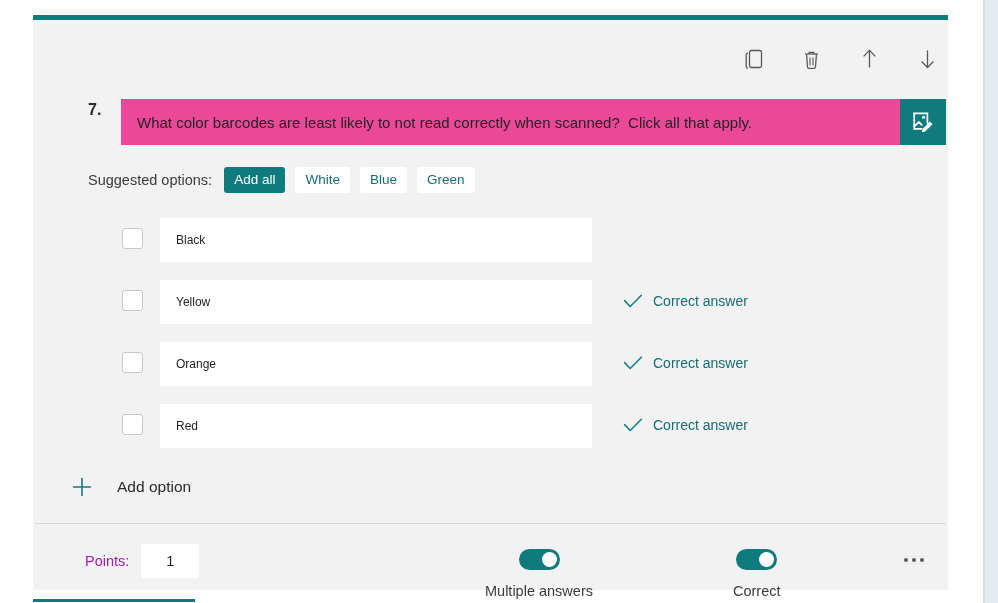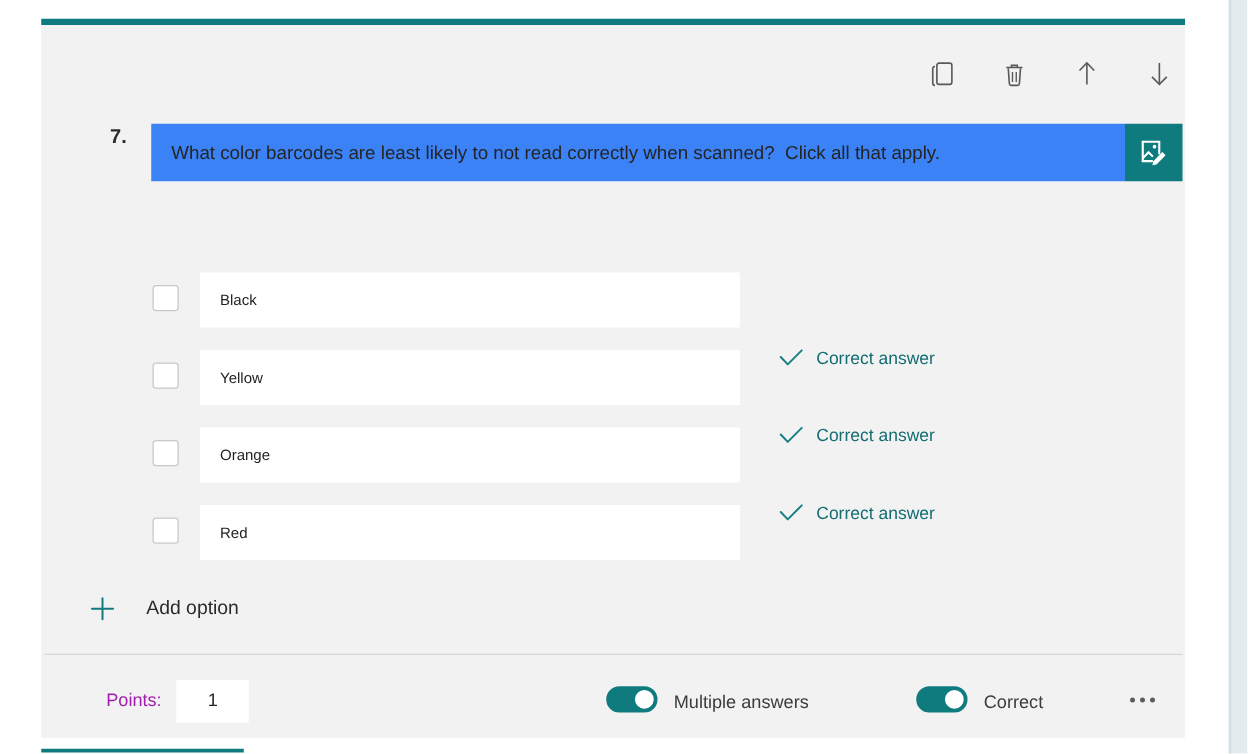--- a/index.html
+++ b/index.html
@@ -88,21 +88,21 @@
     font-weight: bold;
     color: #2b2b2b;
     letter-spacing: 0.2px;
   }
   .q-textbox {
     position: absolute;
     left: 61px;
     top: 16px;
     width: 779px;
     height: 46px;
-    background: #3b82f6;
+    background: #ec4899;
     border: none;
     outline: none;
     box-sizing: border-box;
     padding: 0 16px;
     font-family: "Liberation Sans", sans-serif;
     font-size: 15px;
     color: #242424;
   }
   .q-media-btn {
     position: absolute;
@@ -186,21 +186,21 @@
     outline: none;
     box-sizing: border-box;
     padding: 0 16px;
     font-family: "Liberation Sans", sans-serif;
     font-size: 12px;
     color: #242424;
   }
   .opt-correct {
     position: absolute;
     left: 535px;
-    top: 5px;
+    top: 20px;
     display: flex;
     align-items: center;
     gap: 10px;
     cursor: pointer;
   }
   .opt-correct-text {
     font-size: 14px;
     color: #136d72;
   }
 
@@ -262,22 +262,23 @@
     outline: none;
     box-sizing: border-box;
     text-align: center;
     font-family: "Liberation Sans", sans-serif;
     font-size: 14.5px;
     color: #242424;
   }
   .toggle-group {
     position: absolute;
     display: flex;
-    align-items: flex-end;
+    align-items: center;
     gap: 13px;
+    flex-direction: column;
   }
   .tg-multiple { left: 452px; top: 25px; }
   .tg-required { left: 700px; top: 25px; }
   .toggle {
     width: 41px;
     height: 21px;
     border-radius: 11px;
     background: #0f7b7f;
     position: relative;
     cursor: pointer;
@@ -374,20 +375,27 @@
         <svg width="26" height="26" viewBox="0 0 26 26" fill="none" aria-hidden="true">
           <path d="M4.2 4.4h13.2v9.4" stroke="#ffffff" stroke-width="1.7" fill="none" stroke-linecap="round"></path>
           <path d="M4.2 4.4v15.5h7.4" stroke="#ffffff" stroke-width="1.7" fill="none" stroke-linecap="round"></path>
           <circle cx="13.6" cy="8.3" r="1.5" fill="#ffffff"></circle>
           <path d="M4.6 17.2l4.2-4.4 3 3" stroke="#ffffff" stroke-width="1.7" fill="none" stroke-linejoin="round" stroke-linecap="round"></path>
           <path d="M19.9 12.6l2.6 2.6-7.3 7.3-3.3.7.7-3.3z" fill="#ffffff"></path>
         </svg>
       </button>
     </div>
 
+    <div class="suggested">
+      <span class="suggested-label">Suggested options:</span>
+      <button class="chip chip-primary">Add all</button>
+      <button class="chip chip-secondary">White</button>
+      <button class="chip chip-secondary">Blue</button>
+      <button class="chip chip-secondary">Green</button>
+    </div>
 
     <div class="options">
 
       <div class="opt-row">
         <button class="opt-checkbox"></button>
         <input class="opt-input" type="text" value="Black" style="">
       </div>
 
       <div class="opt-row">
         <button class="opt-checkbox"></button>

